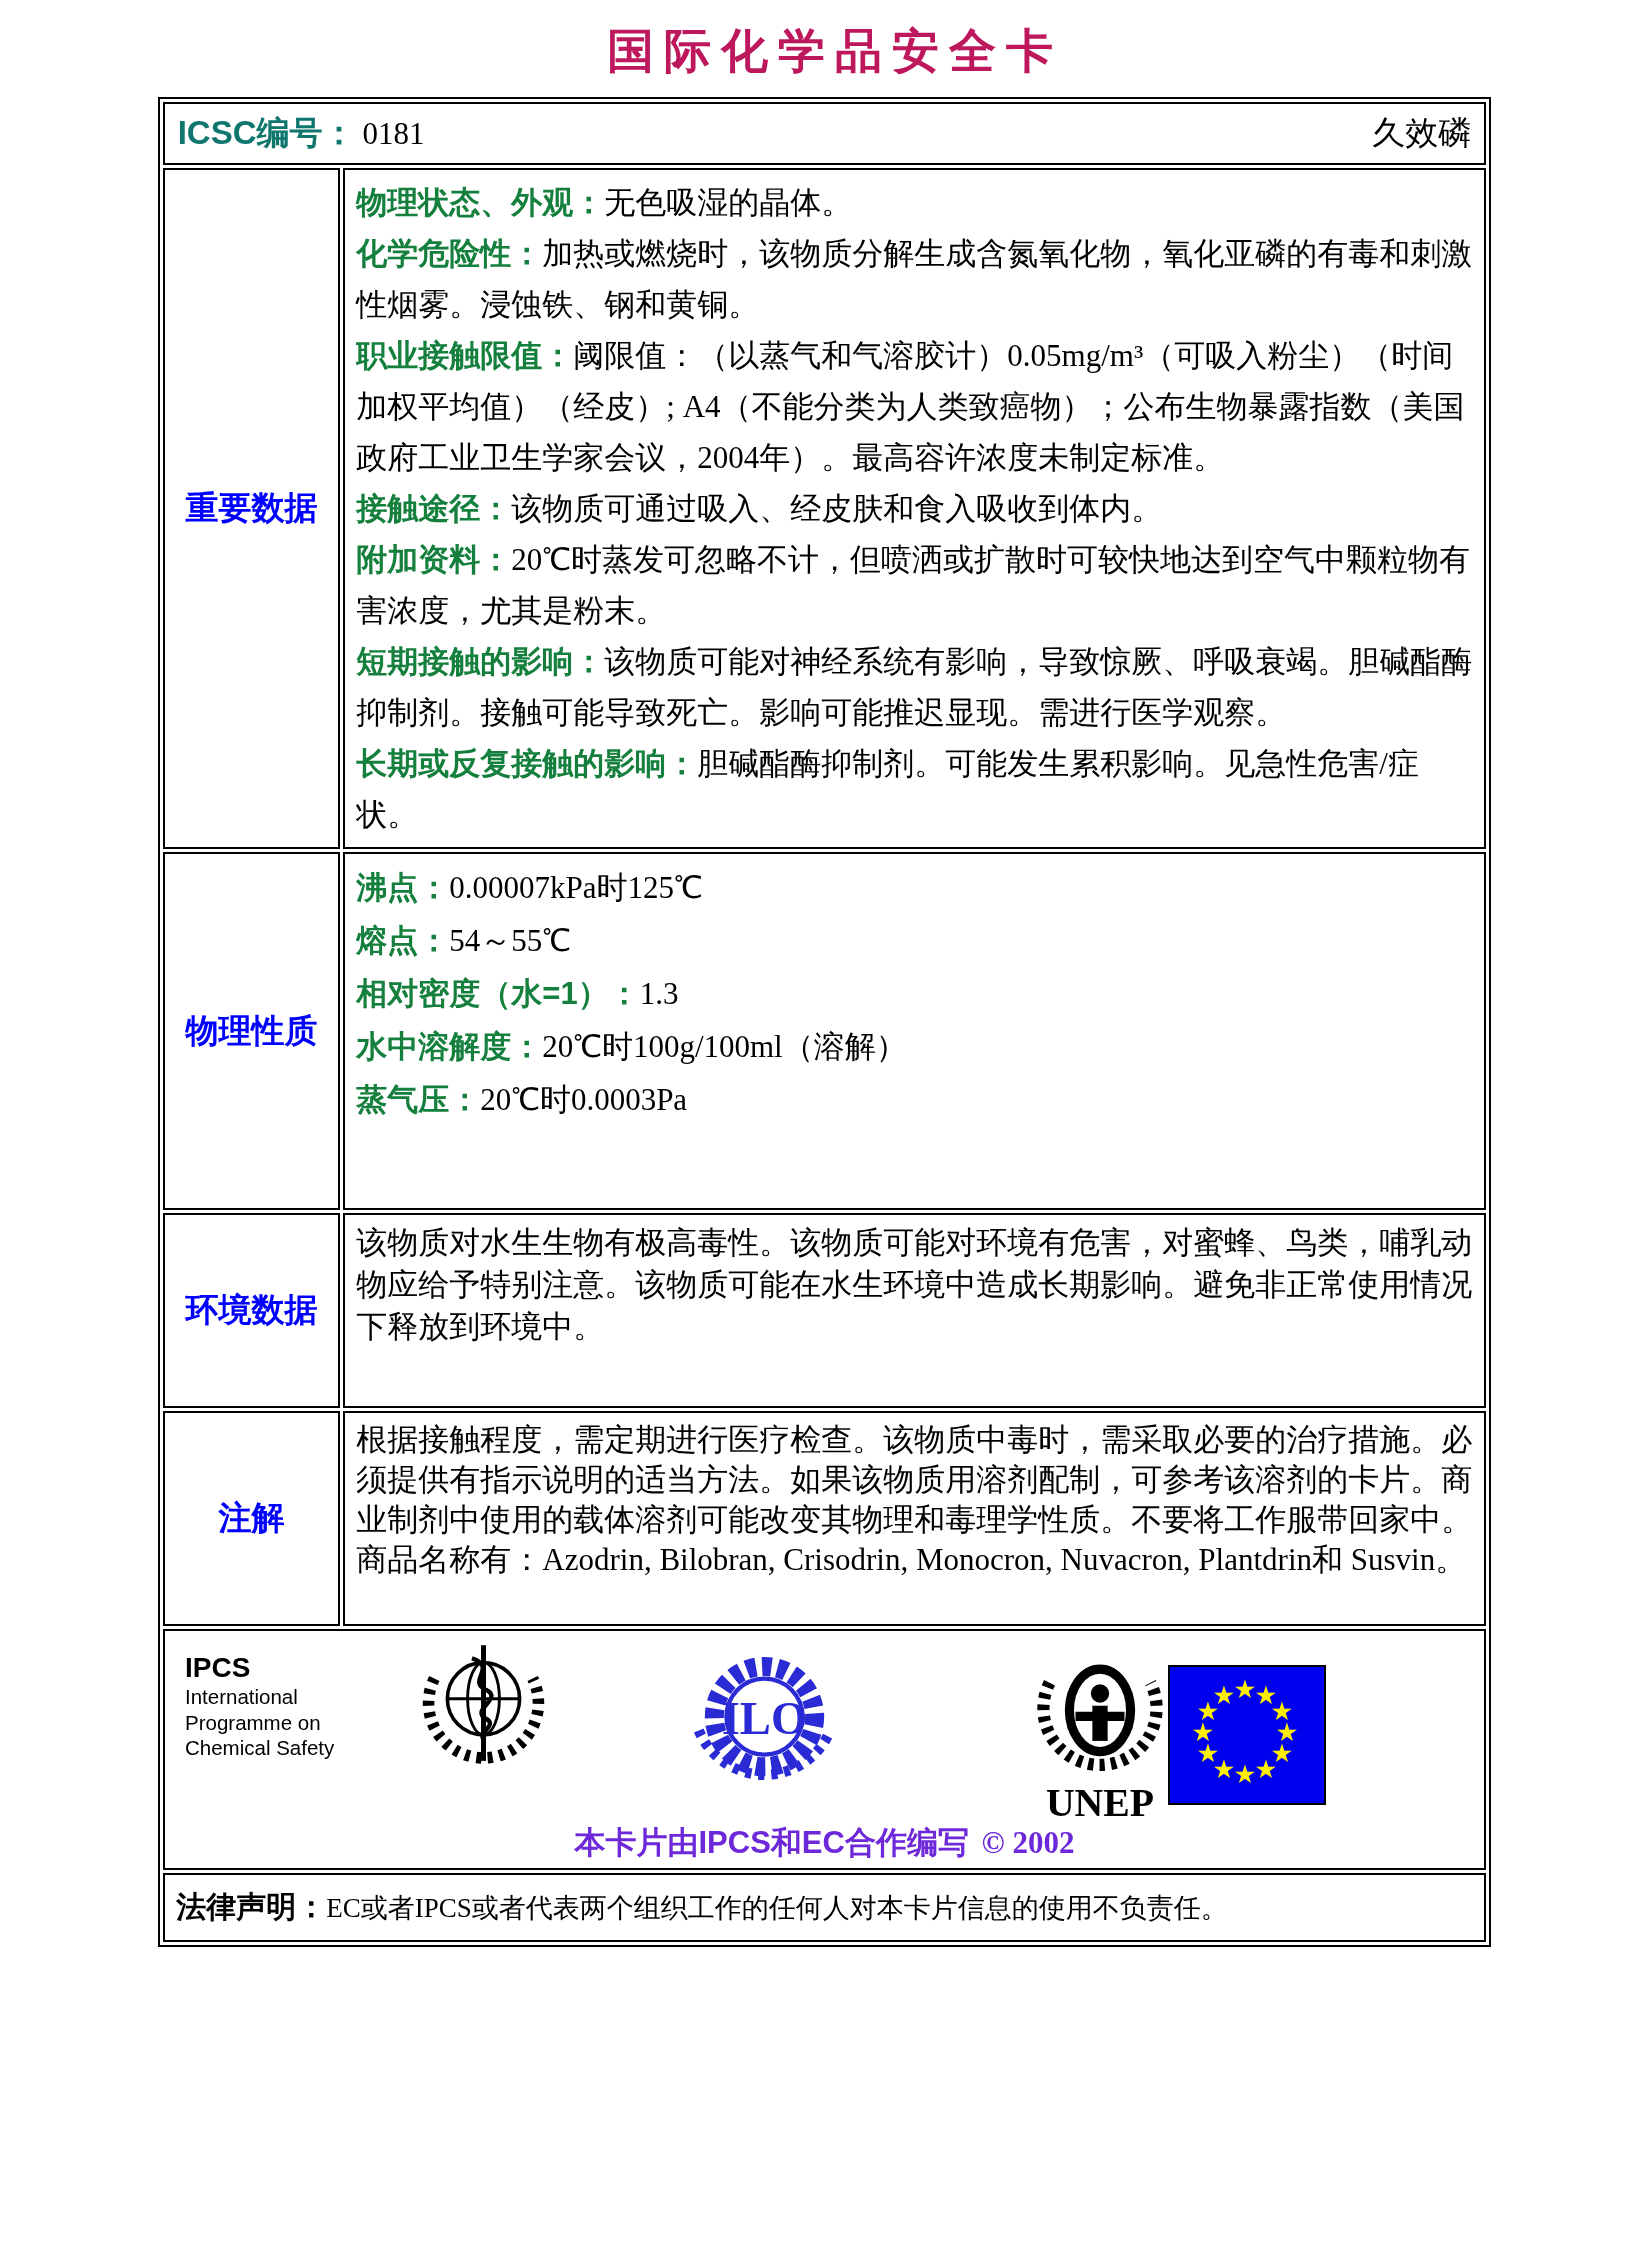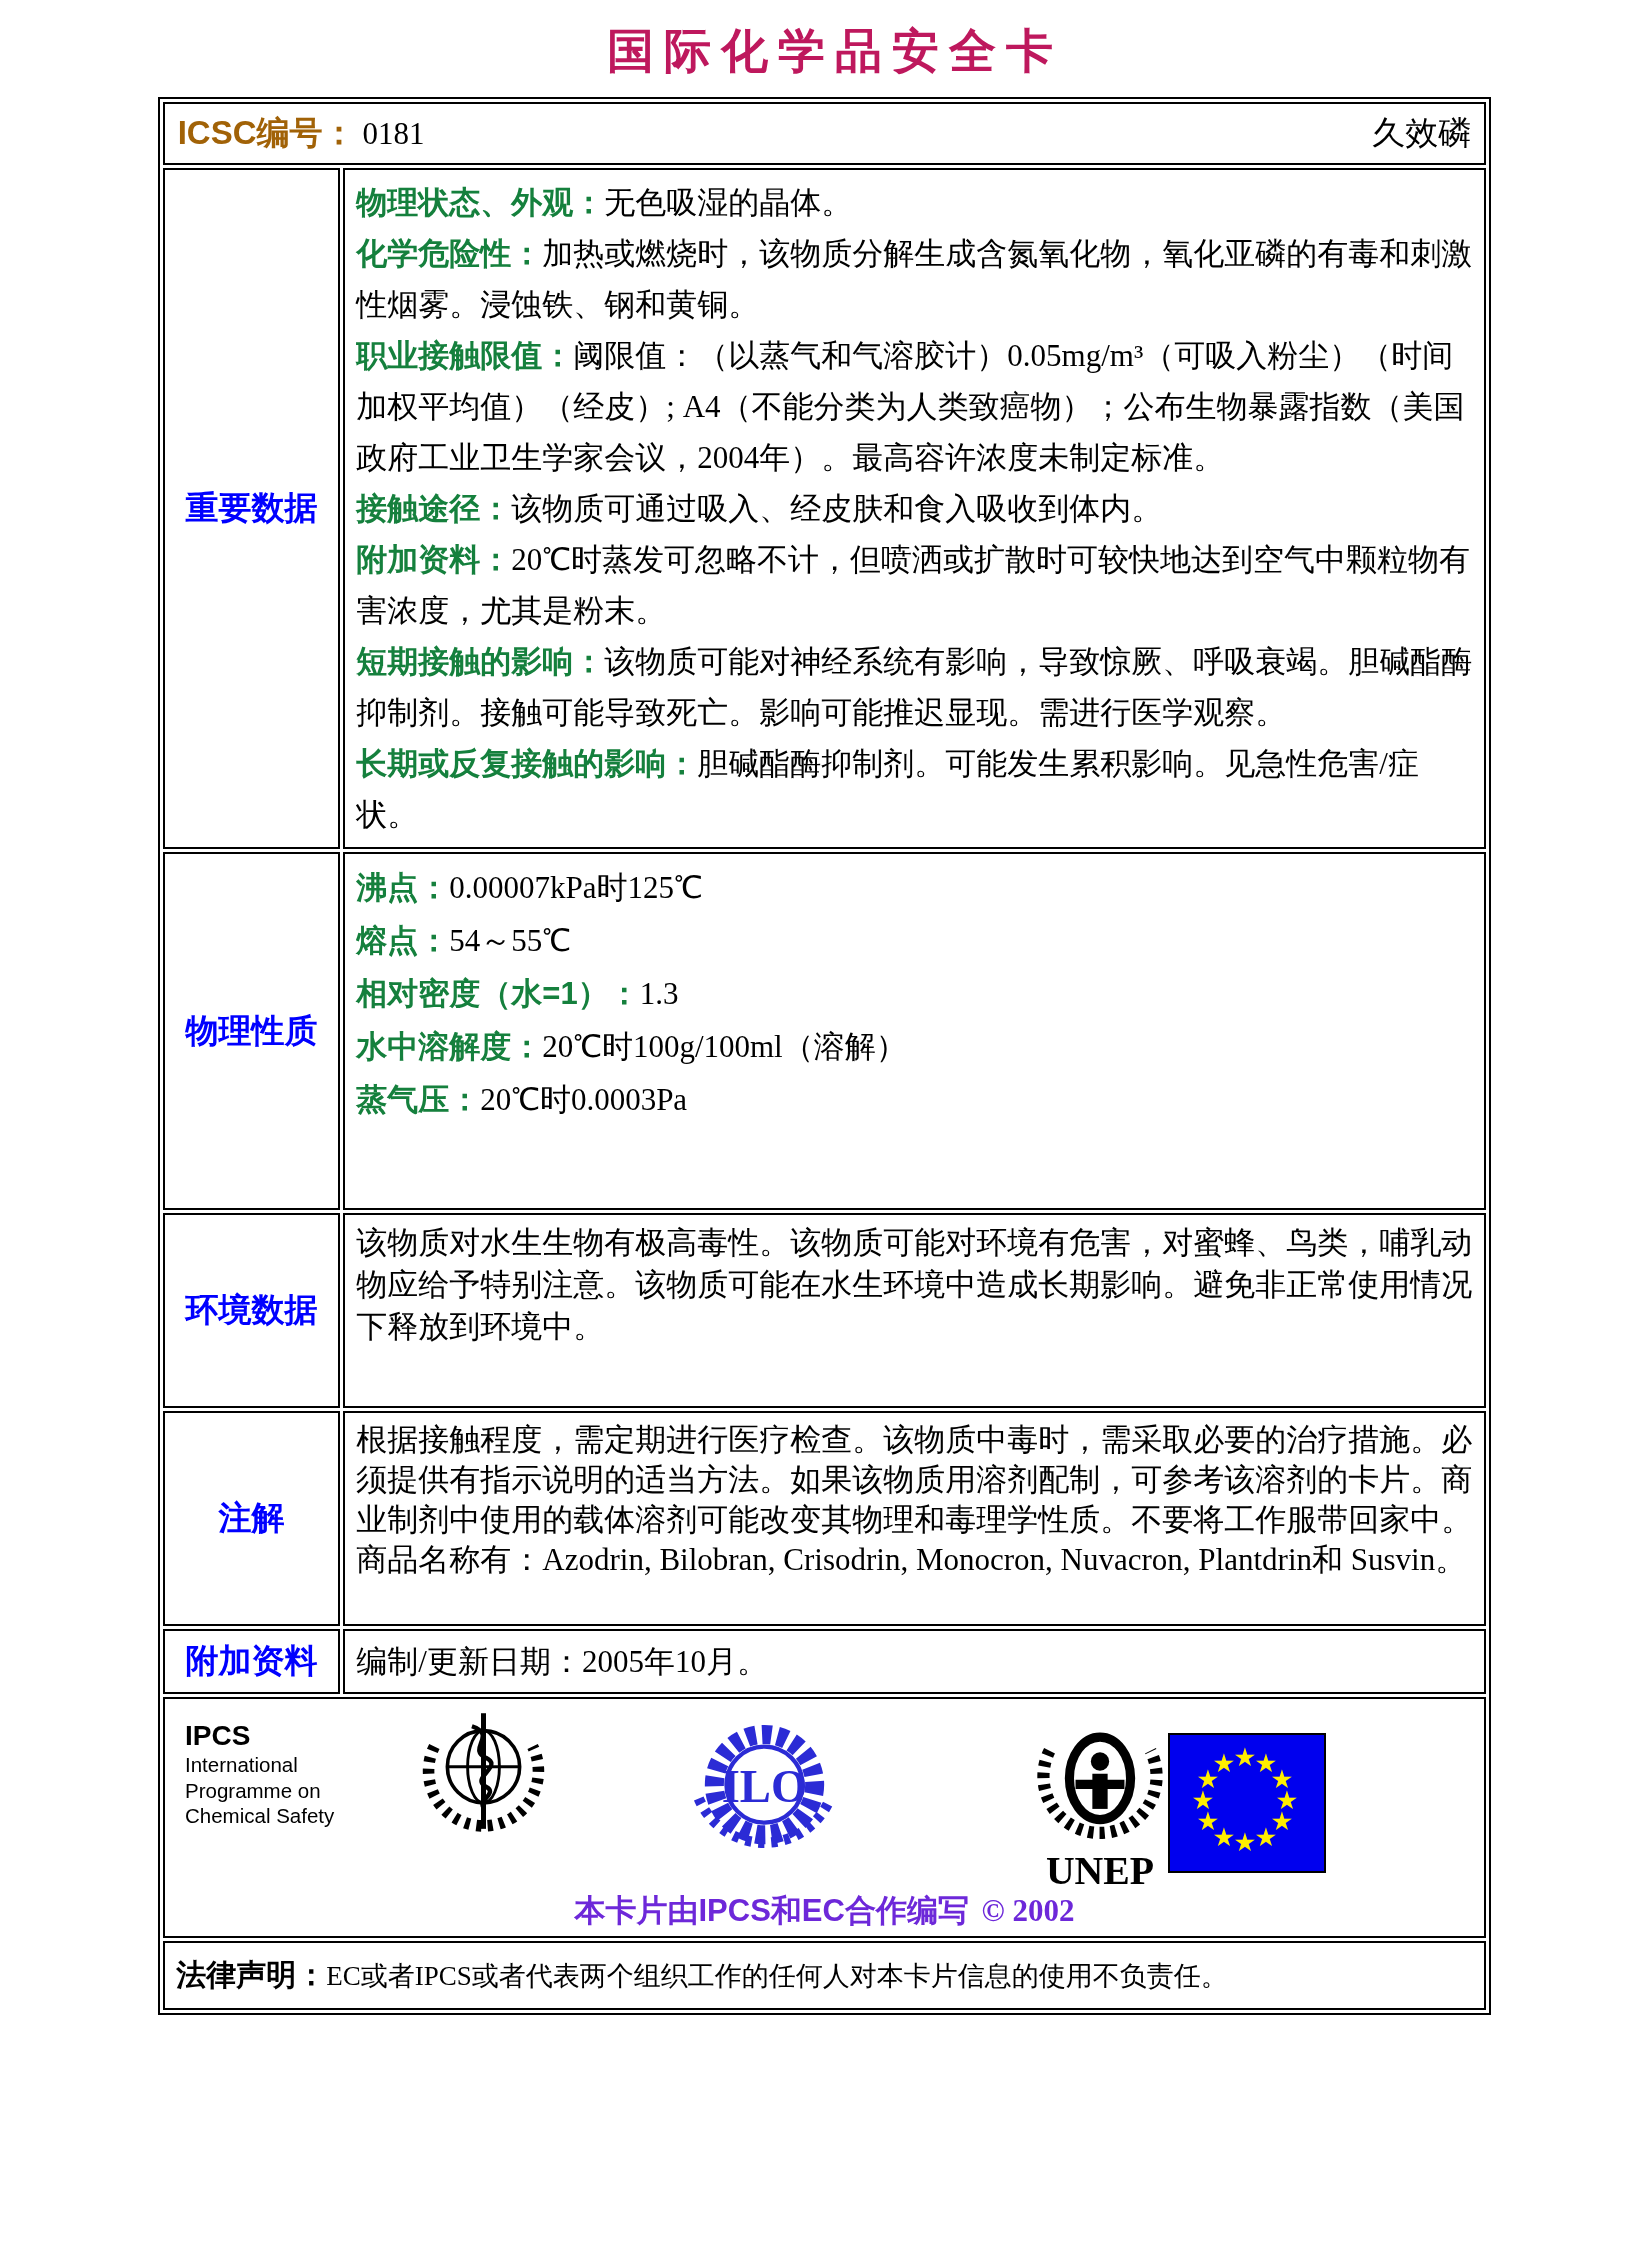--- a/index.html
+++ b/index.html
@@ -7,21 +7,21 @@
         font-family:"Liberation Serif",serif;color:#000;}
   .main-title{position:absolute;top:20px;left:0;width:100%;text-align:center;
         font-family:"Liberation Sans",sans-serif;font-weight:bold;font-size:47px;
         color:#be185d;letter-spacing:10px;margin-left:11px;}
   table.card{position:absolute;left:158px;top:97px;width:1333px;
         border:2.8px solid #000;border-collapse:separate;border-spacing:3.5px;
         table-layout:fixed;background:#fff;}
   td{border:2.1px solid #000;background:#fff;vertical-align:top;}
   td.header-cell{padding:7px 12.7px;vertical-align:middle;}
   .header-flex{display:flex;justify-content:space-between;align-items:center;}
-  .icsc-label{color:#a16207;font-family:"Liberation Sans",sans-serif;font-weight:bold;font-size:33px;}
+  .icsc-label{color:#0f766e;font-family:"Liberation Sans",sans-serif;font-weight:bold;font-size:33px;}
   .icsc-number{font-size:31px;margin-left:7px;}
   .chem-name{font-size:33px;}
   td.label-cell{vertical-align:middle;text-align:center;color:#0000ff;
         font-family:"Liberation Sans",sans-serif;font-weight:bold;font-size:33px;padding:2.8px;}
   td.content-cell{padding:7px 11.3px;font-size:31px;}
   .entry{display:block;}
   .elabel{color:#15803d;font-family:"Liberation Sans",sans-serif;font-weight:bold;}
   .imp{line-height:51px;}  .imp-cell{height:641px;}
   .phy{line-height:53px;}  .phy-cell{height:340px;}
   .env-cell{height:177px;line-height:42px;}
@@ -96,24 +96,20 @@
     <tr>
       <td class="label-cell">环境数据</td>
       <td class="content-cell env-cell">该物质对水生生物有极高毒性。该物质可能对环境有危害，对蜜蜂、鸟类，哺乳动物应给予特别注意。该物质可能在水生环境中造成长期影响。避免非正常使用情况下释放到环境中。</td>
     </tr>
 
     <tr>
       <td class="label-cell">注解</td>
       <td class="content-cell note-cell">根据接触程度，需定期进行医疗检查。该物质中毒时，需采取必要的治疗措施。必须提供有指示说明的适当方法。如果该物质用溶剂配制，可参考该溶剂的卡片。商业制剂中使用的载体溶剂可能改变其物理和毒理学性质。不要将工作服带回家中。商品名称有：Azodrin, Bilobran, Crisodrin, Monocron, Nuvacron, Plantdrin和 Susvin。</td>
     </tr>
 
-    <tr>
-      <td class="label-cell">附加资料</td>
-      <td class="content-cell add-cell">编制/更新日期：2005年10月。</td>
-    </tr>
 
     <tr>
       <td colspan="2" class="logos-cell">
 
         <div class="ipcs-block">
           <div class="ipcs-acro">IPCS</div>
           <div class="ipcs-line">International</div>
           <div class="ipcs-line">Programme on</div>
           <div class="ipcs-line">Chemical Safety</div>
         </div>

